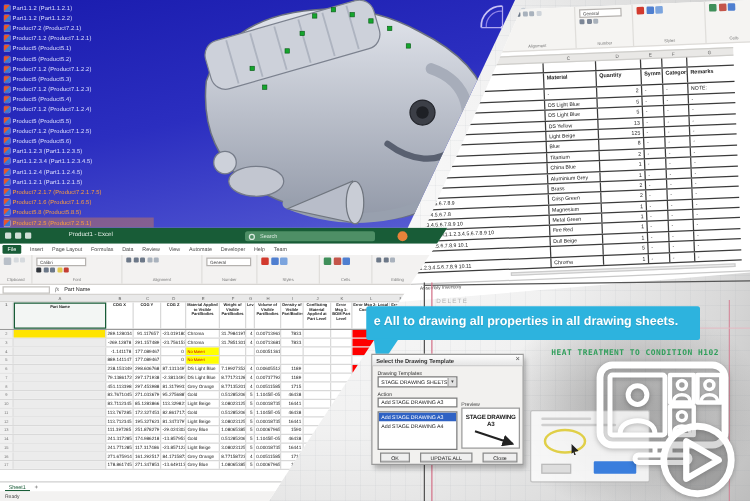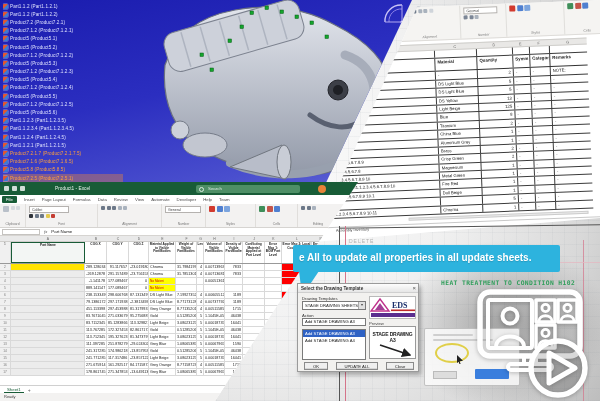--- a/index.html
+++ b/index.html
@@ -879,48 +879,39 @@
 
   <div id="overlay" class="abs">
     <div class="vignette"></div>
     <div class="flh" style="left:339px;top:226px;width:261px;height:1.4px;transform:rotate(-0.8deg)"></div>
     <div class="flh" style="left:339px;top:226px;width:1.4px;height:175px"></div>
     <div class="flh" style="left:345px;top:226px;width:1px;height:175px;background:#d4748a"></div>
     <div class="flh" style="left:583px;top:240px;width:1px;height:161px;background:#d4748a;opacity:.7"></div>
     <div class="flh" style="left:345px;top:262px;width:255px;height:1px;background:#e3b9c2;opacity:.8"></div>
     <div id="faintlabel">DELETE</div>
 
-    <div id="callout">e All to update all properties in all update sheets.</div>
+    <div id="callout">e All to drawing all properties in all drawing sheets.</div>
     <div id="callout-tail"></div>
 
     <div id="heat">HEAT TREATMENT TO CONDITION H102</div>
 
     <div id="dlg">
       <div class="dtitle">Select the Drawing Template</div>
       <div class="dclose">×</div>
       <div class="dlab" style="top:12px">Drawing Templates</div>
       <div class="ddrop">
         <span>STAGE DRAWING SHEETS</span>
         <span class="darrow">▼</span>
       </div>
       <div class="dlab" style="top:29px">Action</div>
       <div class="dfield">Add STAGE DRAWING A3</div>
       <div class="dlist" id="dlist">
           <div class="ditem dsel">Add STAGE DRAWING A3</div>
           <div class="ditem">Add STAGE DRAWING A4</div>
         </div>
-      <div class="dlogo">
-        <svg width="47" height="23" viewBox="0 0 47 23">
-          <polygon points="10,2 19,14 1,14" fill="none" stroke="#c0318c" stroke-width="1.4"></polygon>
-          <polygon points="10,6 15,13 5,13" fill="#a43f96"></polygon>
-          <text x="22" y="11" font-size="8" font-weight="bold" fill="#1a2f6b" font-family="Liberation Serif,serif">EDS</text>
-          <rect x="21" y="12.5" width="24" height="1.6" fill="#c02a2a"></rect>
-          <rect x="1" y="16" width="44" height="4" fill="#5b2d8e"></rect>
-        </svg>
-      </div>
       <div class="dprevlab">Preview</div>
       <div class="dprev">
         <div class="ptxt">
           <div>STAGE DRAWING</div>
           <div>A3</div>
         </div>
         <svg width="47" height="33" viewBox="0 0 47 33" style="position:absolute;left:0;top:0">
           <defs>
               <marker id="ah" markerWidth="6" markerHeight="6" refX="5" refY="3" orient="auto">
                 <path d="M0,0 L6,3 L0,6 Z" fill="#222"></path>

